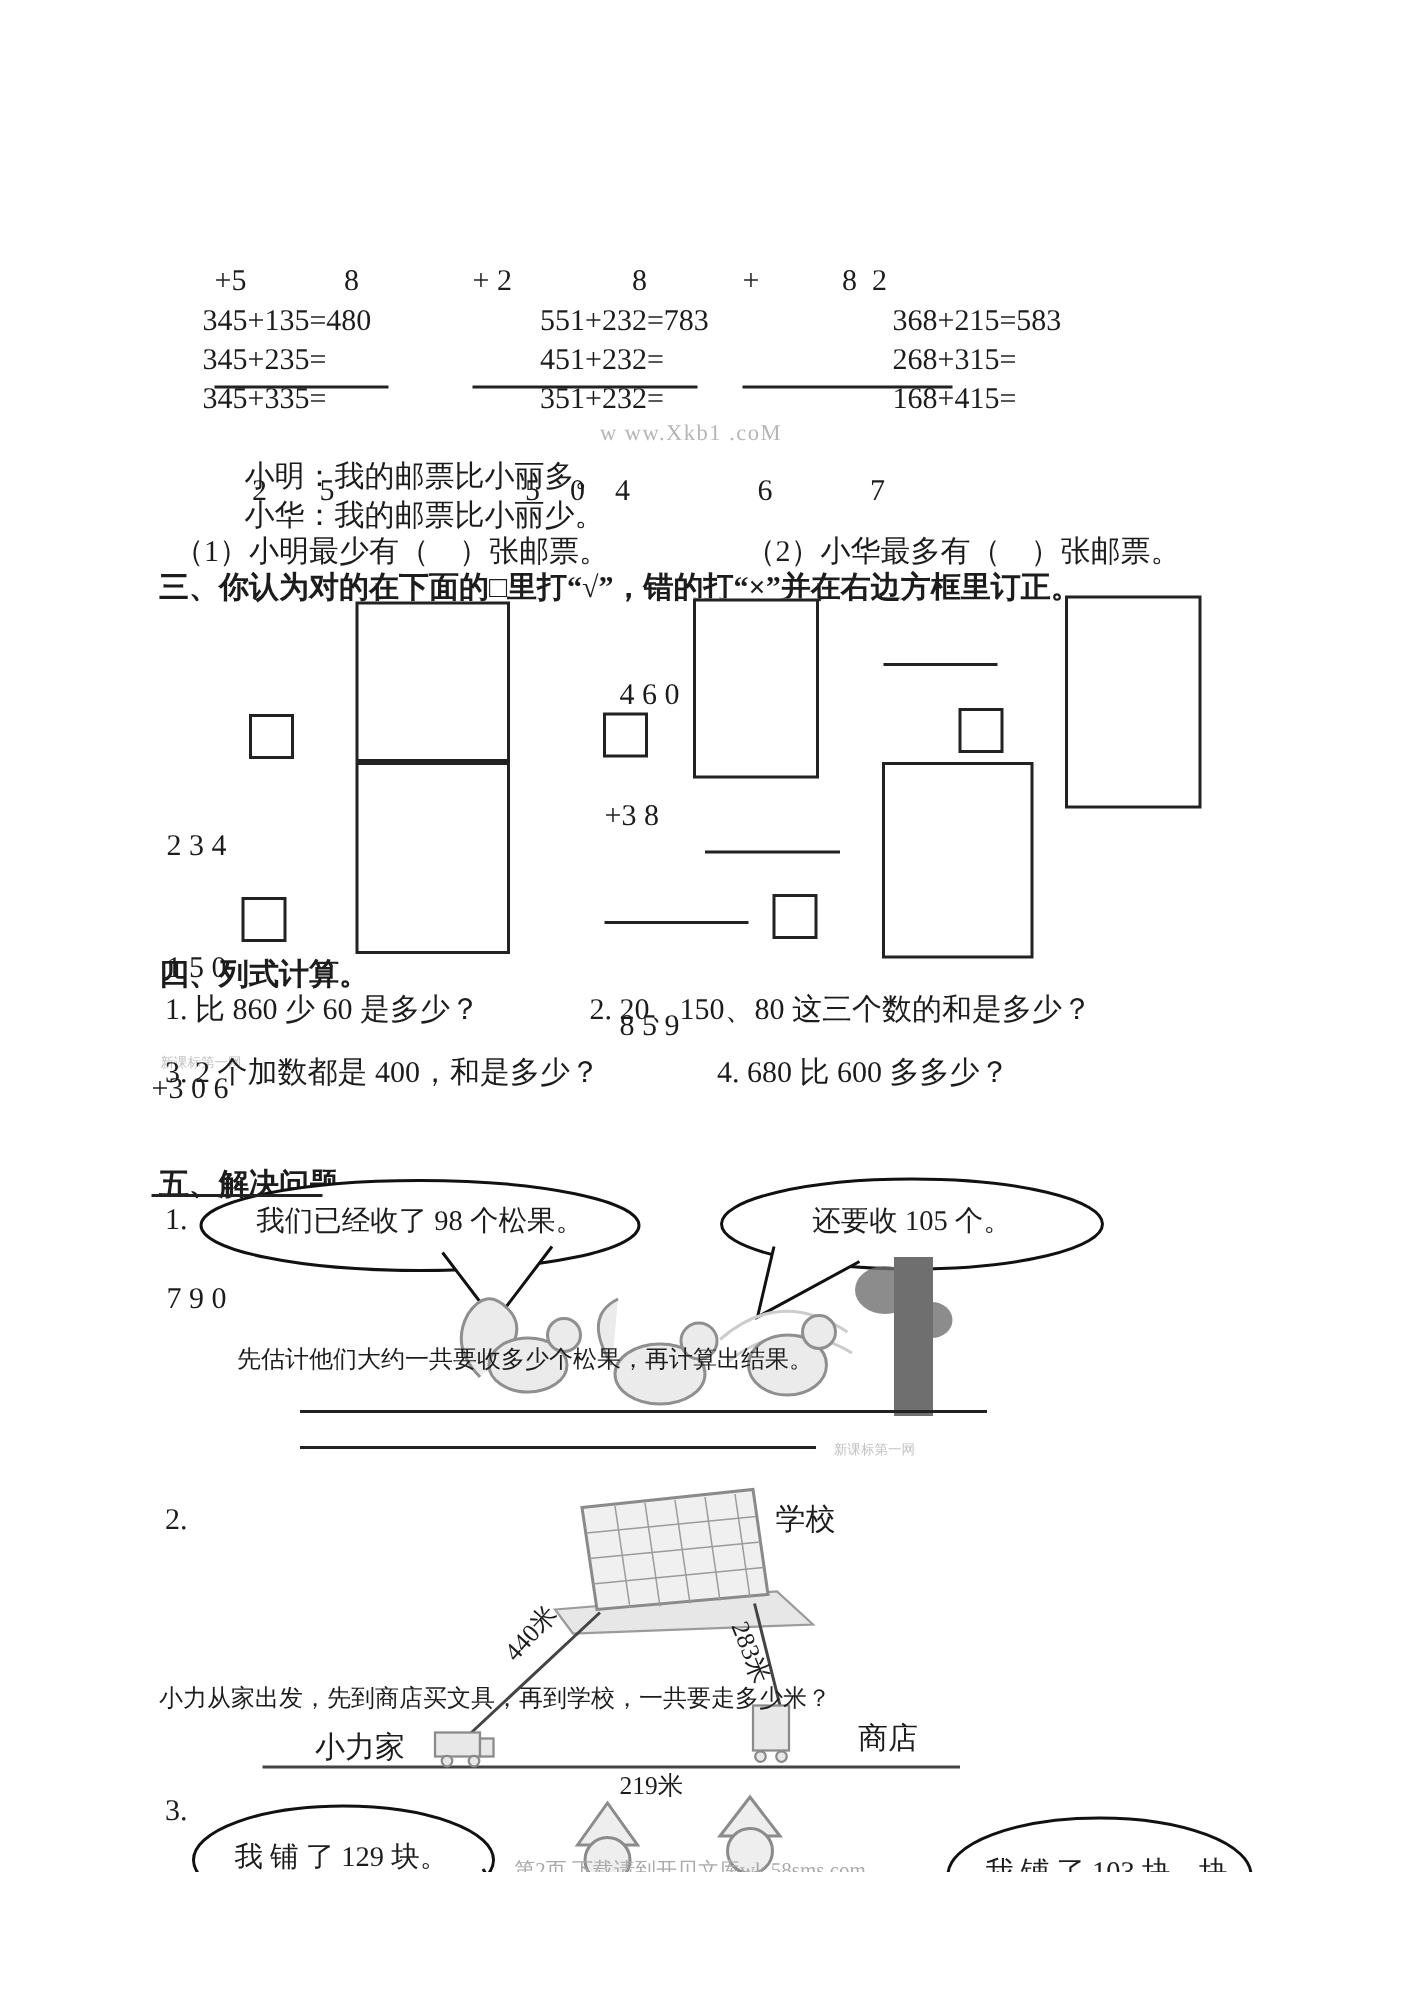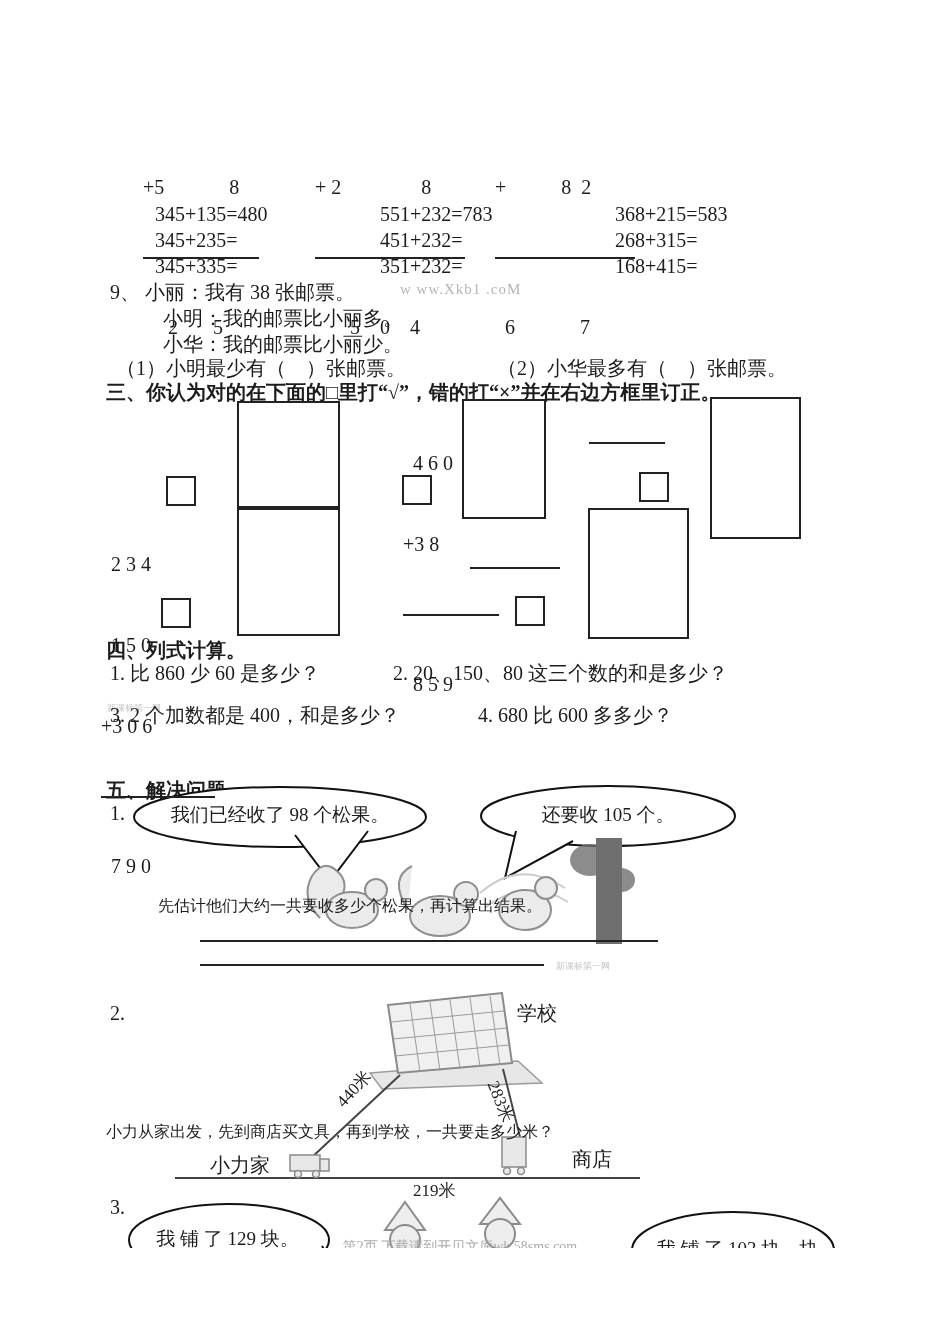--- a/index.html
+++ b/index.html
@@ -9,21 +9,21 @@
     background:#ffffff; overflow:hidden;
     font-family:"Liberation Serif","DejaVu Serif",serif;
     color:#1c1c1c;
   }
   .abs { position:absolute; }
   .t20 { font-size:20px; line-height:26px; white-space:nowrap; }
   .t17 { font-size:17px; line-height:20px; white-space:nowrap; }
   .bold { font-weight:bold; }
   .tiny  { font-size:9px; color:#c2c2c2; white-space:nowrap;margin-top:16px; }
   .wm    { font-size:15px; color:#b5b5b5; letter-spacing:1px; white-space:nowrap; }
-  .col .t20 { line-height:26px;margin-left:20px; }
+  .col .t20 { line-height:26px; }
 
   .vsum { position:absolute; font-size:20px; line-height:27px; white-space:pre; z-index:2; }
   .vline { border-top:2px solid #222; margin:2px 0 1px 0; }
   .cbox { position:absolute; width:30px; height:30px; border:2px solid #222; background:#fff; z-index:2; }
   .bigbox { position:absolute; border:2px solid #222; background:#fff; z-index:1; }
   .hline { position:absolute; border-top:2px solid #222; z-index:1; }
 
   svg.illus { position:absolute; z-index:1; overflow:visible; }
   .bubble-text {
     position:absolute; z-index:3; display:flex; align-items:center; justify-content:center;
@@ -63,21 +63,20 @@
     <div class="t20">551+232=783</div>
     <div class="t20">451+232=</div>
     <div class="t20">351+232=</div>
   </div>
   <div class="abs col" style="left:595px;top:201px">
     <div class="t20">368+215=583</div>
     <div class="t20">268+315=</div>
     <div class="t20">168+415=</div>
   </div>
 
-  <div class="abs t20" style="left:110px;top:279px">9、  小丽：我有 38 张邮票。</div>
   <div class="abs wm" style="left:400px;top:281px">w ww.Xkb1 .coM</div>
   <div class="abs t20" style="left:163px;top:331px">小华：我的邮票比小丽少。</div>
   <div class="abs t20" style="left:163px;top:305px">小明：我的邮票比小丽多。</div>
   <div class="abs t20" style="left:116px;top:355px">（1）小明最少有（　）张邮票。</div>
   <div class="abs t20" style="left:497px;top:355px">（2）小华最多有（　）张邮票。</div>
 
   <div class="abs t20 bold" style="left:106px;top:379px">三、你认为对的在下面的□里打“√”，错的打“×”并在右边方框里订正。</div>
 
   <div class="cbox" style="left:166px;top:476px"></div>
 

